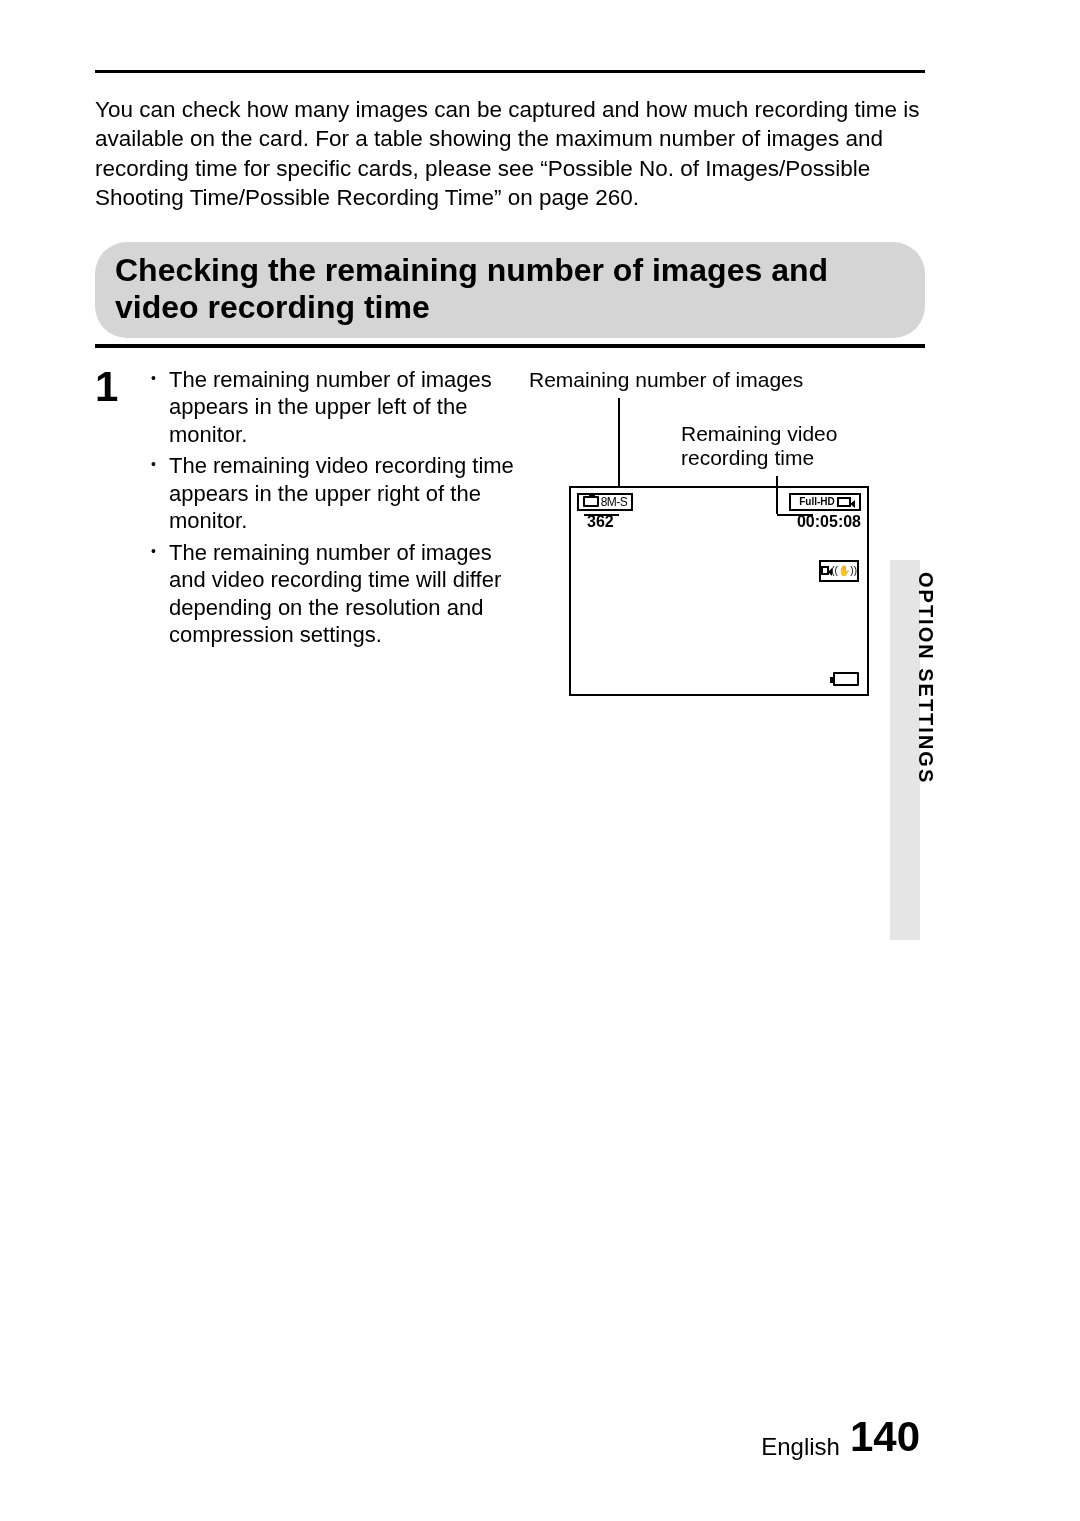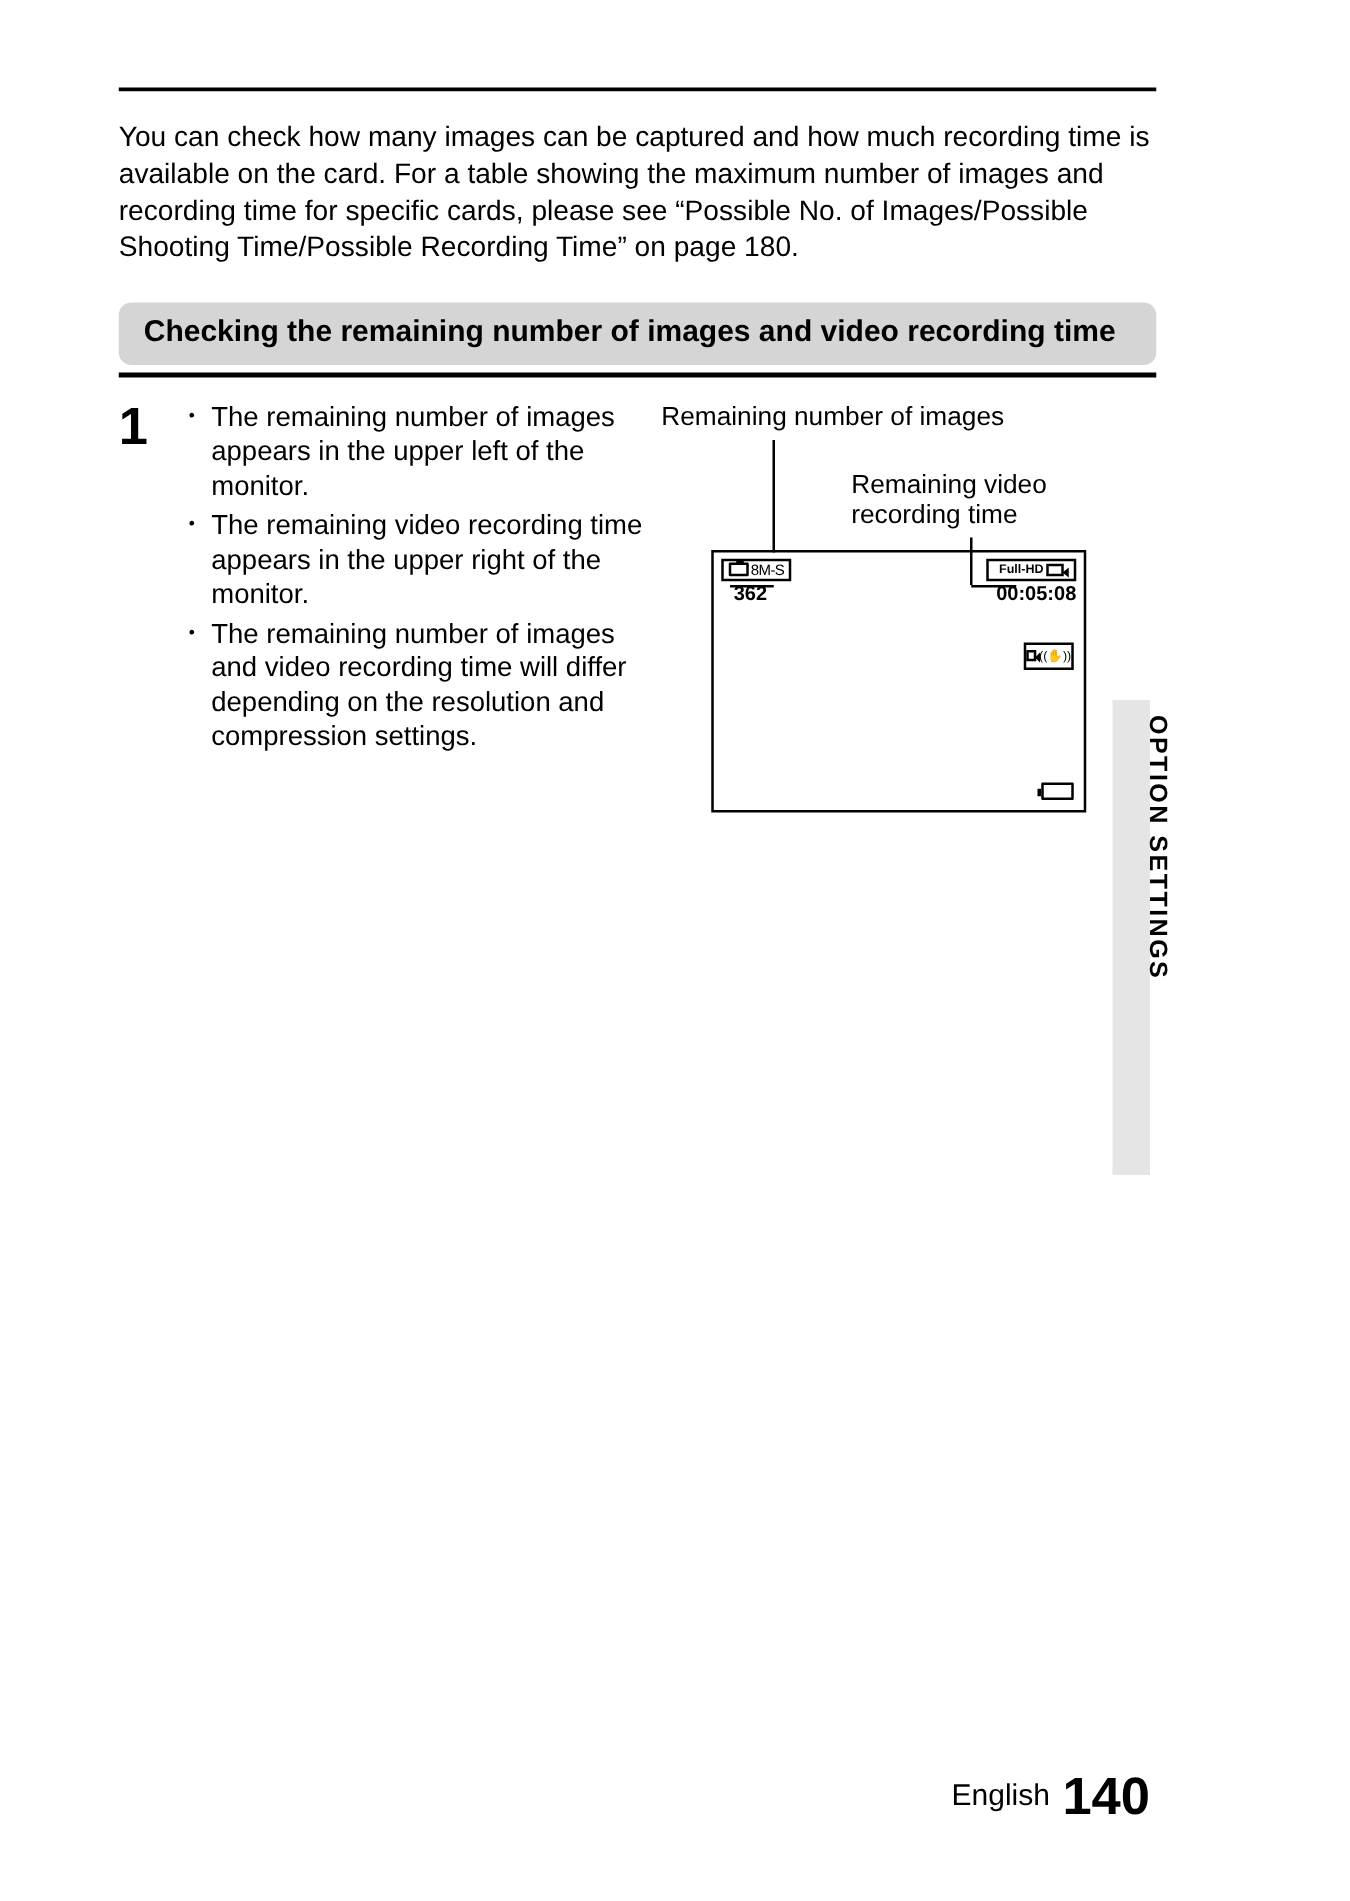--- a/index.html
+++ b/index.html
@@ -28,23 +28,23 @@
     margin-bottom: 30px;
     letter-spacing: 0.5px;
   }
   .intro {
     font-size: 22.5px;
     line-height: 1.3;
     margin-bottom: 30px;
   }
   .section-pill {
     background: #d5d5d5;
-    border-radius: 10px;
+    border-radius: 32px;
     padding: 10px 20px 12px 20px;
-    font-size: 24px;
+    font-size: 32px;
     font-weight: bold;
     line-height: 1.15;
     margin-bottom: 6px;
   }
   .thick-rule {
     border-bottom: 4px solid #000;
     margin-bottom: 18px;
   }
   .step-row {
     display: flex;
@@ -182,36 +182,36 @@
     font-weight: bold;
     writing-mode: vertical-rl;
     letter-spacing: 2px;
   }
   .footer {
     position: absolute;
     bottom: 60px;
     right: 160px;
     font-size: 24px;
     display: flex;
-    align-items: center;
+    align-items: flex-end;
     gap: 10px;
   }
   .footer .pg {
     font-size: 42px;
     font-weight: bold;
   }
 </style>
 </head>
 <body>
 
 <div class="page">
   <div class="top-rule"></div>
 
 
-  <p class="intro">You can check how many images can be captured and how much recording time is available on the card. For a table showing the maximum number of images and recording time for specific cards, please see “Possible No. of Images/Possible Shooting Time/Possible Recording Time” on page 180.</p>
+  <p class="intro">You can check how many images can be captured and how much recording time is available on the card. For a table showing the maximum number of images and recording time for specific cards, please see “Possible No. of Images/Possible Shooting Time/Possible Recording Time” on page 260.</p>
 
   <div class="section-pill">Checking the remaining number of images and video recording time</div>
   <div class="thick-rule"></div>
 
   <div class="step-row">
     <div class="step-num">1</div>
     <div class="step-body">
       <div class="step-text">
         <div class="bullet">
           <div class="dot">•</div>

